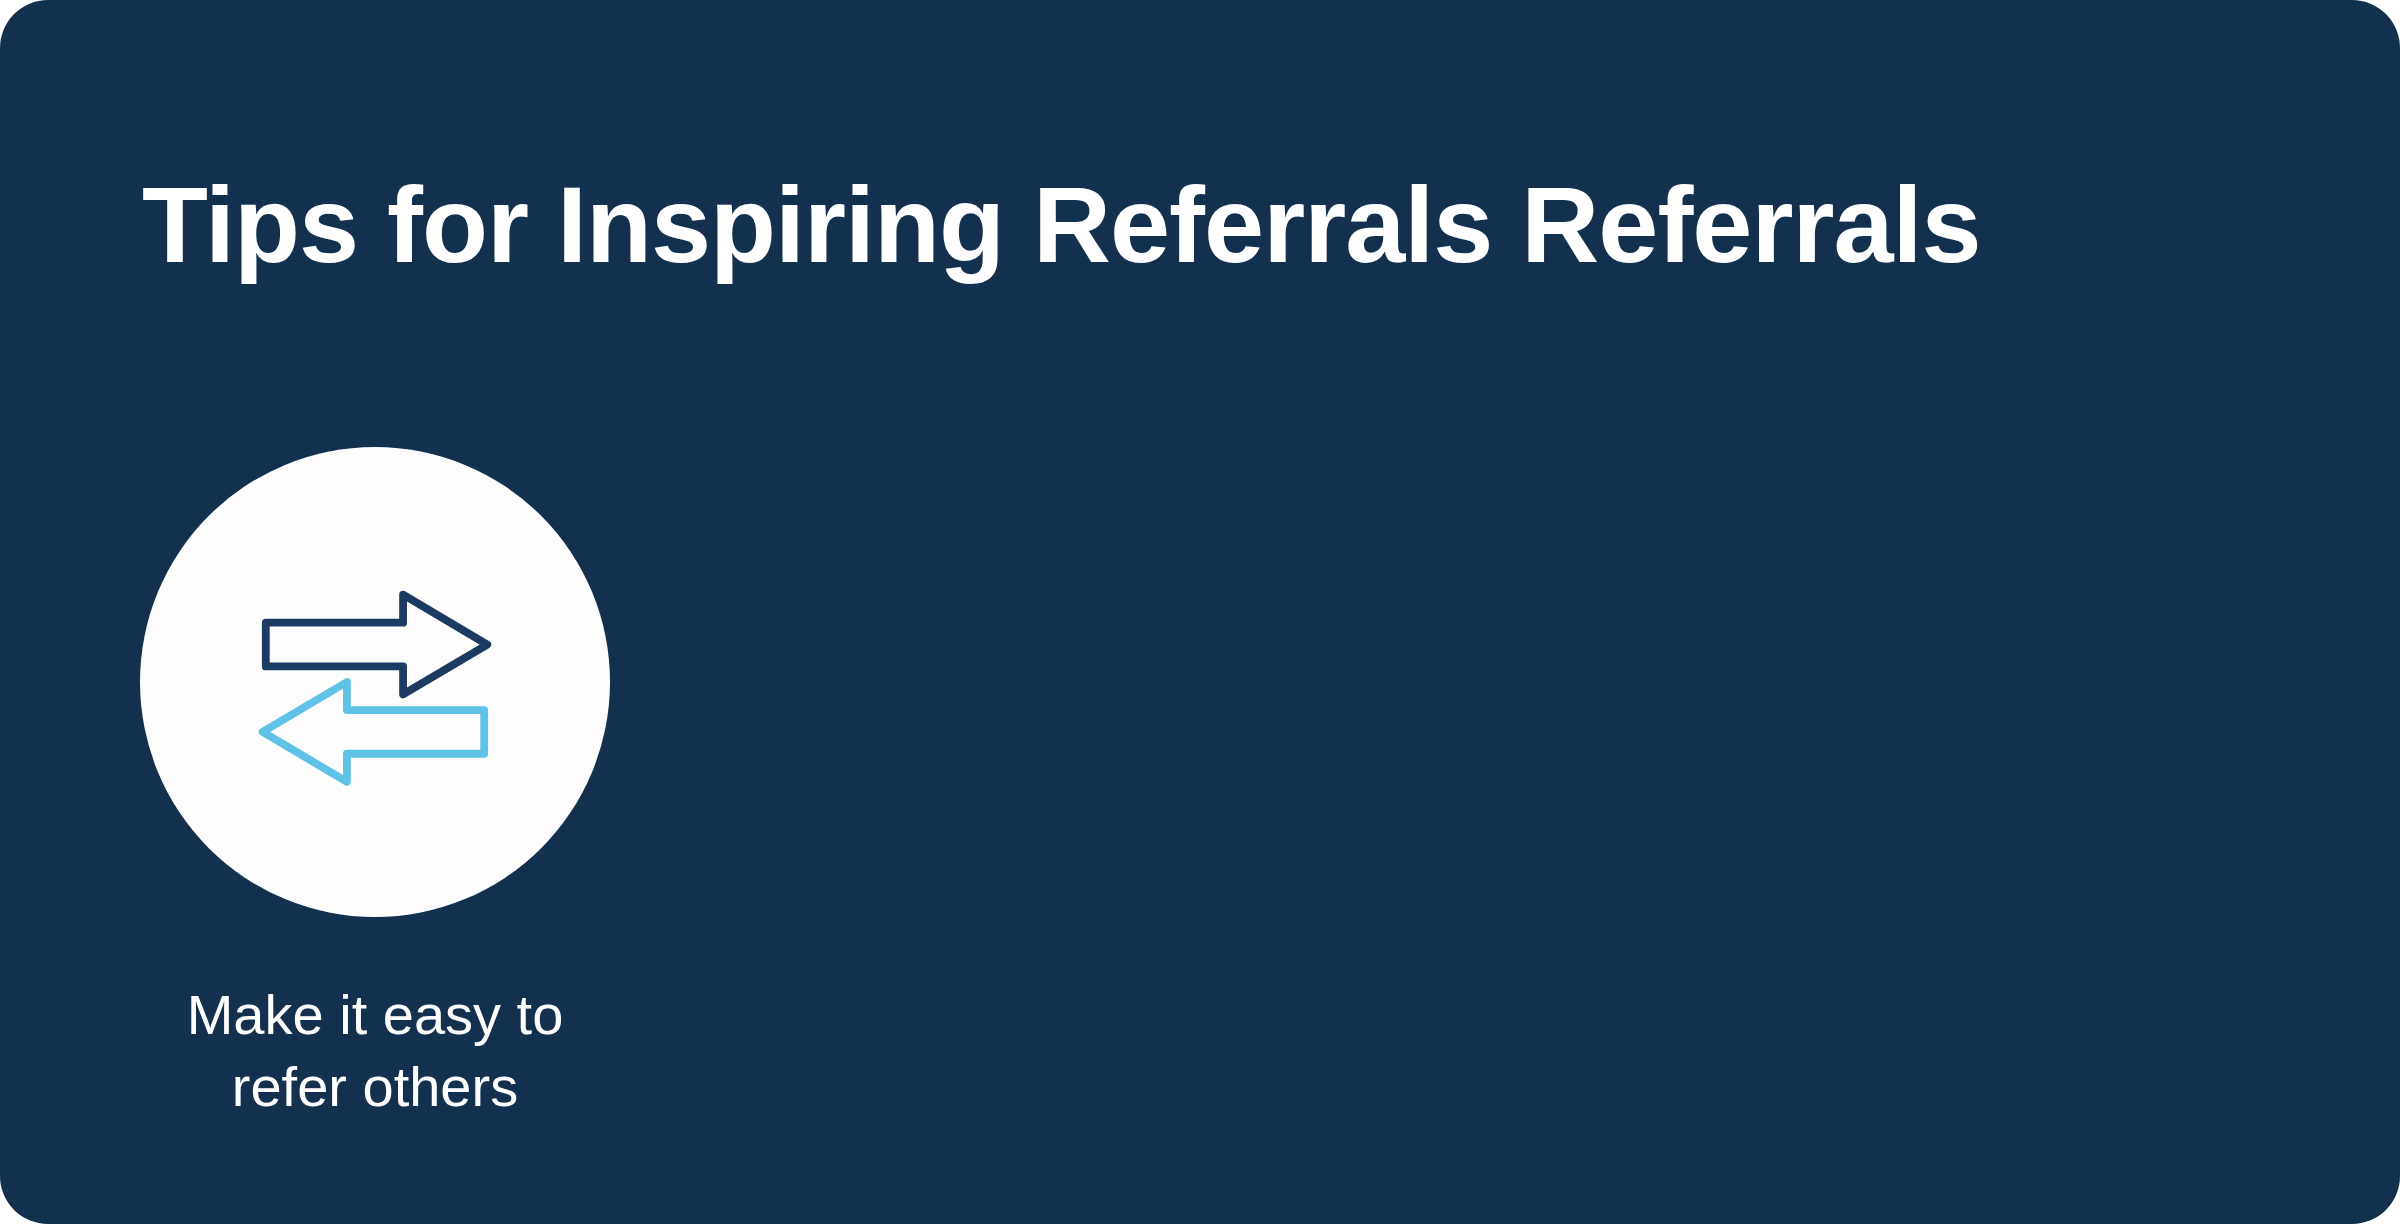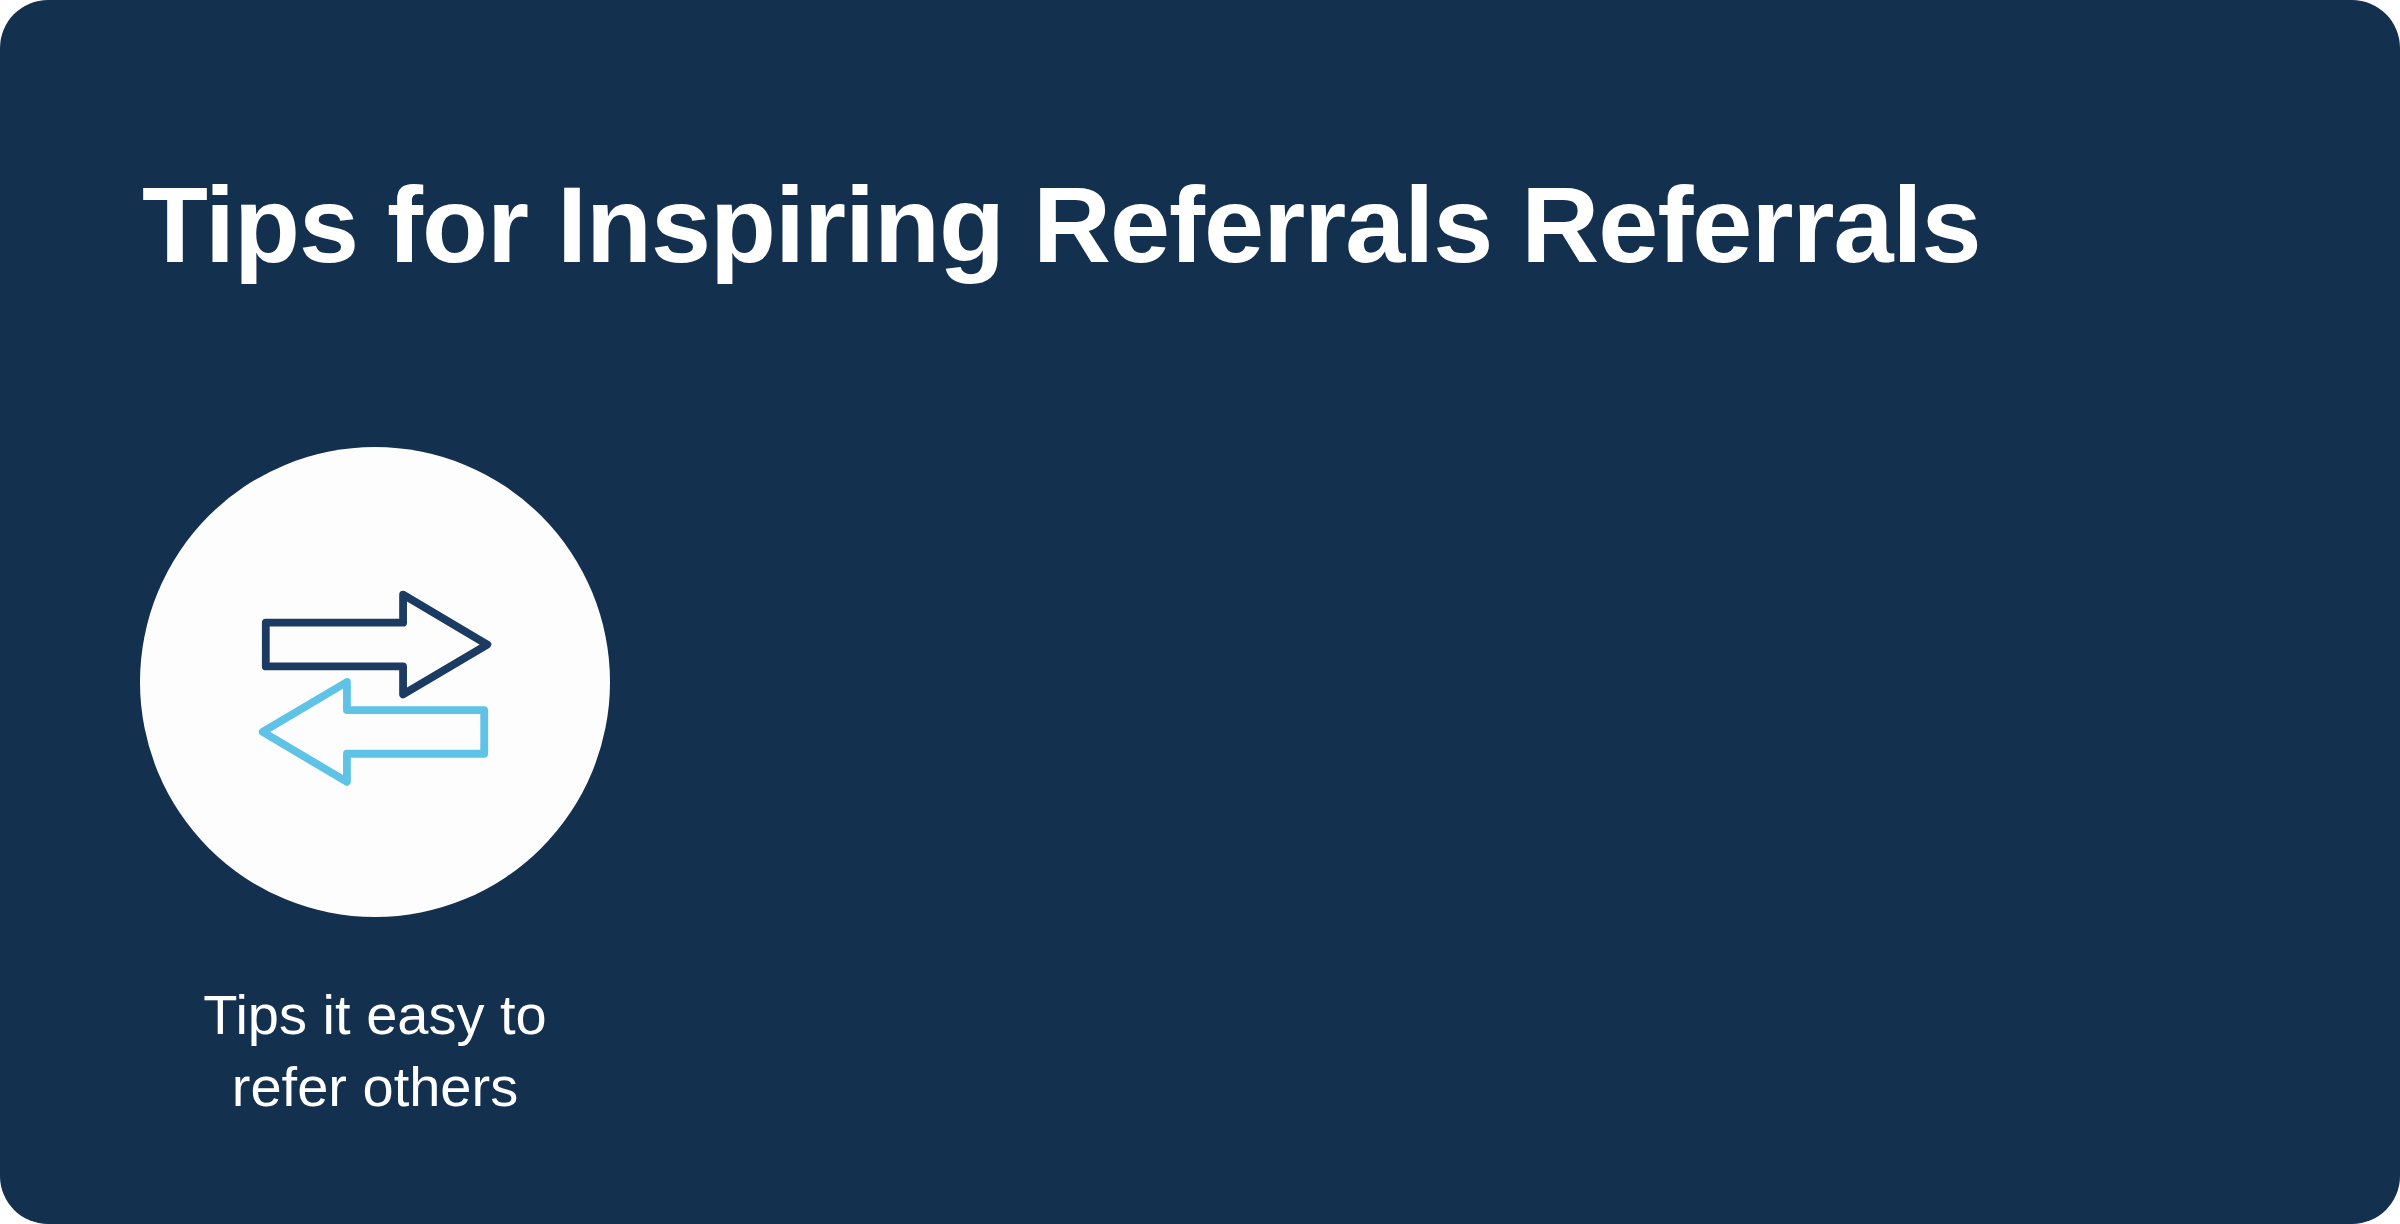--- a/index.html
+++ b/index.html
@@ -70,20 +70,20 @@
   <div class="row">
 
 
     <div class="item">
       <div class="circle">
         <svg viewBox="0 0 200 200">
           <polygon class="sd" points="30,62 118,62 118,44 172,76 118,108 118,90 30,90"></polygon>
           <polygon class="sl" points="170,118 82,118 82,100 28,132 82,164 82,146 170,146"></polygon>
         </svg>
       </div>
-      <div class="label">Tips it easy to
+      <div class="label">Make it easy to
 refer others</div>
     </div>
 
 
 
   </div>
 </div>
 
 </body></html>

